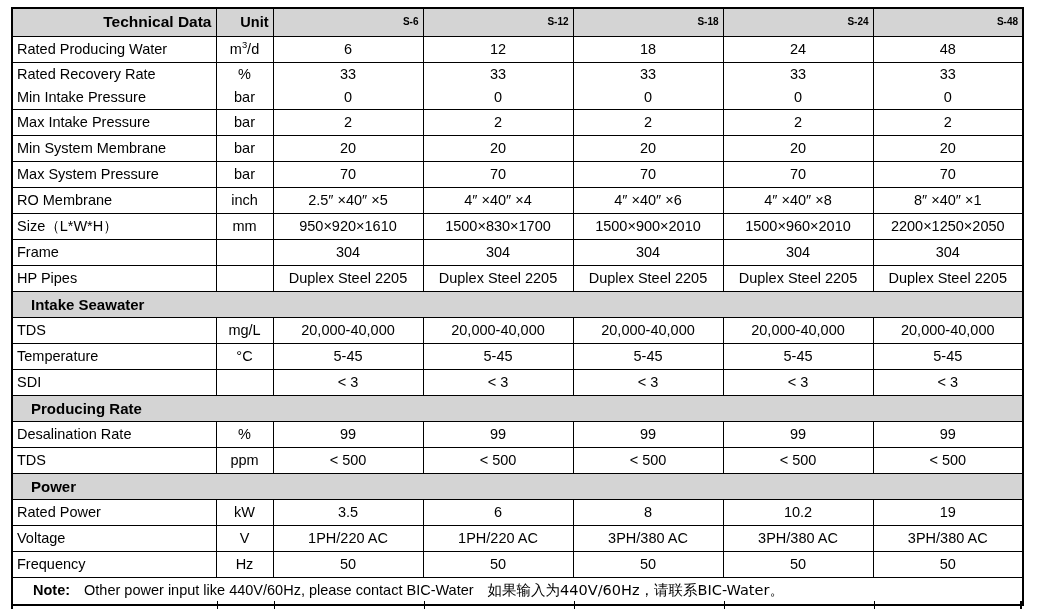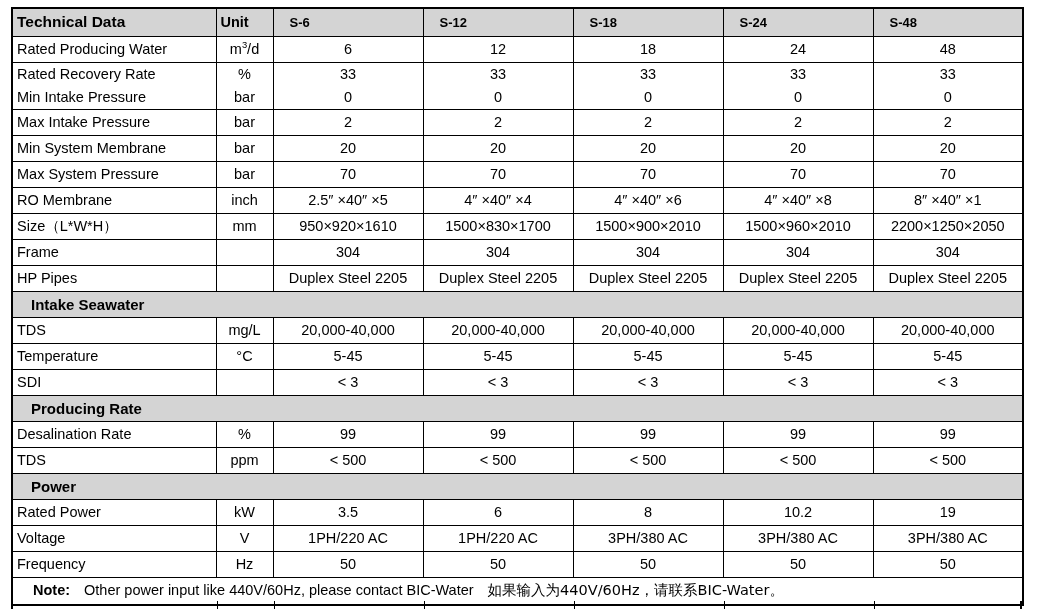--- a/index.html
+++ b/index.html
@@ -45,25 +45,25 @@
     text-align: left;
     padding-left: 5px;
   }
   td.unit { text-align: center; }
   td.val  { text-align: center; }
 
   
   tr.head td {
     background: #d4d4d4;
     font-weight: bold;
-    text-align: left;
+    text-align: right;
     height: 27px;
   }
   tr.head td.hname { font-size: 15.5px; }
-  tr.head td.hmodel { font-weight: bold; font-size: 13px; padding-left: 16px; }
+  tr.head td.hmodel { font-weight: bold; font-size: 10px; padding-left: 16px; }
 
   
   tr.section td {
     background: #d4d4d4;
     font-weight: bold;
     text-align: left;
     padding-left: 18px;
     height: 25px;
     font-size: 15px;
     margin-left: 25px;

